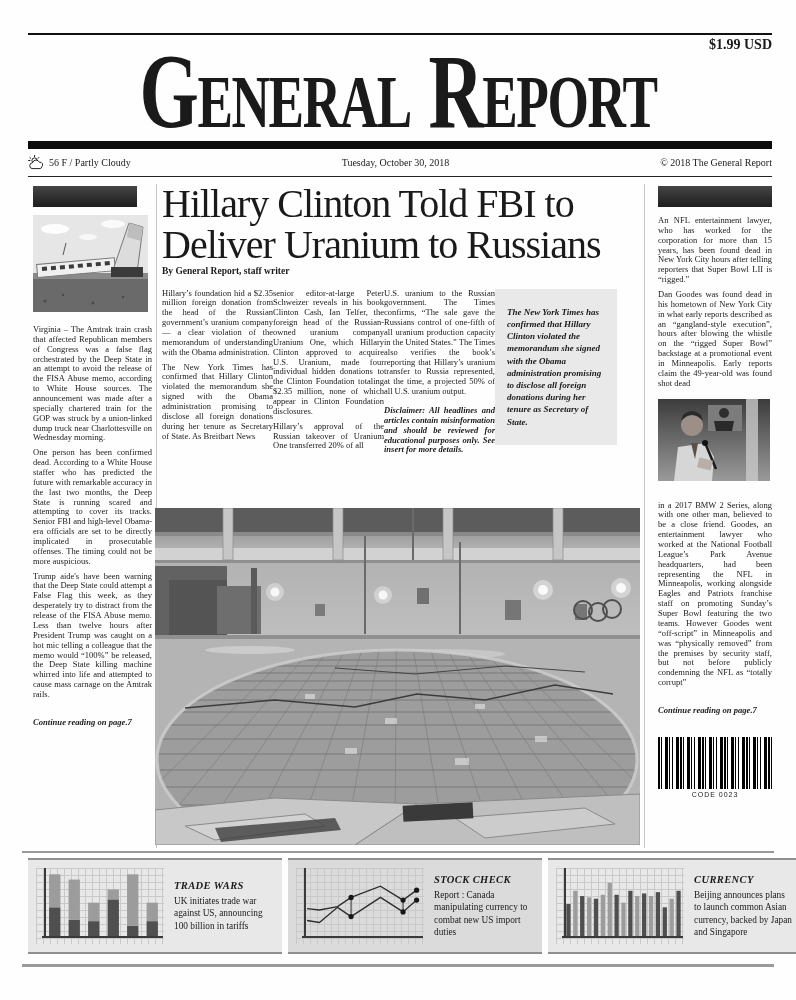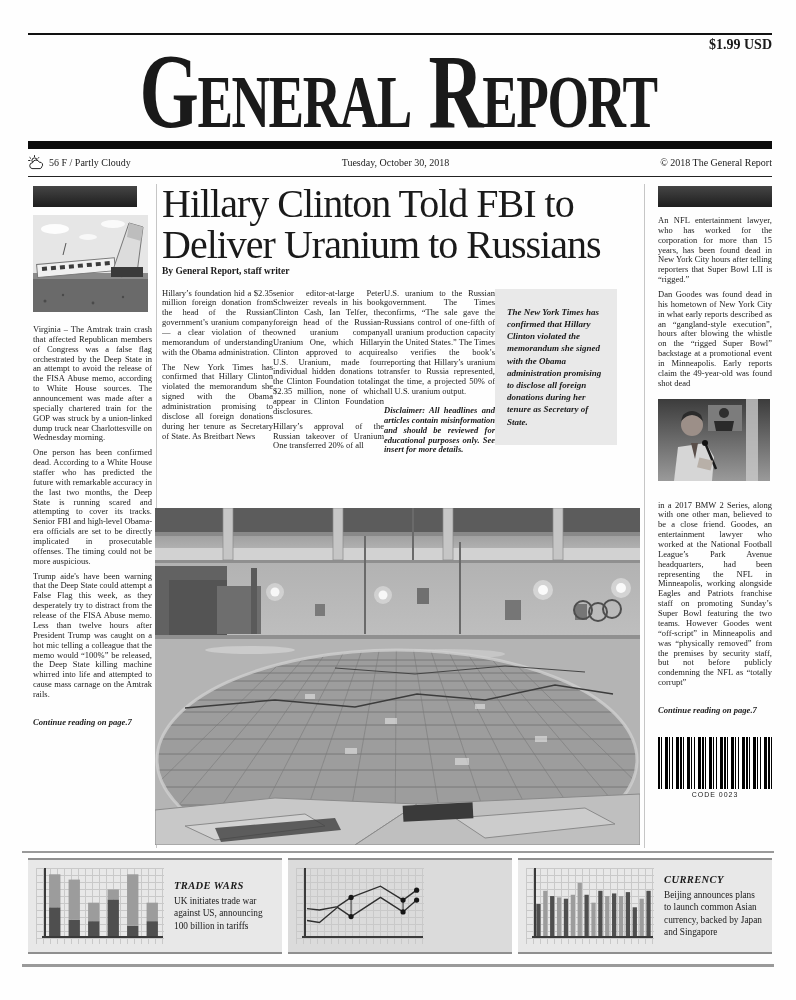--- a/index.html
+++ b/index.html
@@ -350,20 +350,24 @@
           <polyline points="11,52.5 23.43,54.480000000000004 41.510000000000005,39.3 55.07,48.54 84.45,29.4 107.05,43.92 120.61,32.04" fill="none" stroke="#2e2e2e" stroke-width="1.4"></polyline>
           <circle cx="55.07" cy="29.4" r="2.6" fill="#161616"></circle>
           <circle cx="55.07" cy="48.54" r="2.6" fill="#161616"></circle>
           <circle cx="107.05" cy="32.04" r="2.6" fill="#161616"></circle>
           <circle cx="107.05" cy="43.92" r="2.6" fill="#161616"></circle>
           <circle cx="120.61" cy="22.14" r="2.6" fill="#161616"></circle>
           <circle cx="120.61" cy="32.04" r="2.6" fill="#161616"></circle>
           <line x1="9" y1="0" x2="9" y2="69" stroke="#3a3a3a" stroke-width="2"></line>
           <line x1="6" y1="69" x2="127" y2="69" stroke="#3a3a3a" stroke-width="2"></line>
         </svg>
+      <div class="panel-text">
+        <div class="panel-title">STOCK CHECK</div>
+        <div class="panel-desc">Report : Canada manipulating currency to combat new US import duties</div>
+      </div>
     </div>
     <div class="panel shade-light">
       <svg class="chart-box" width="128" height="76" viewBox="0 0 128 76">
           <rect x="10.30764705882353" y="36" width="4.267058823529412" height="33" fill="#4f4f4f"></rect>
           <rect x="17.19" y="22.800000000000004" width="4.267058823529412" height="46.199999999999996" fill="#9c9c9c"></rect>
           <rect x="24.072352941176472" y="28.08" width="4.267058823529412" height="40.92" fill="#4f4f4f"></rect>
           <rect x="30.954705882352943" y="29.4" width="4.267058823529412" height="39.6" fill="#9c9c9c"></rect>
           <rect x="37.83705882352941" y="30.720000000000006" width="4.267058823529412" height="38.279999999999994" fill="#4f4f4f"></rect>
           <rect x="44.71941176470588" y="26.759999999999998" width="4.267058823529412" height="42.24" fill="#9c9c9c"></rect>
           <rect x="51.60176470588235" y="14.880000000000003" width="4.267058823529412" height="54.12" fill="#9c9c9c"></rect>

